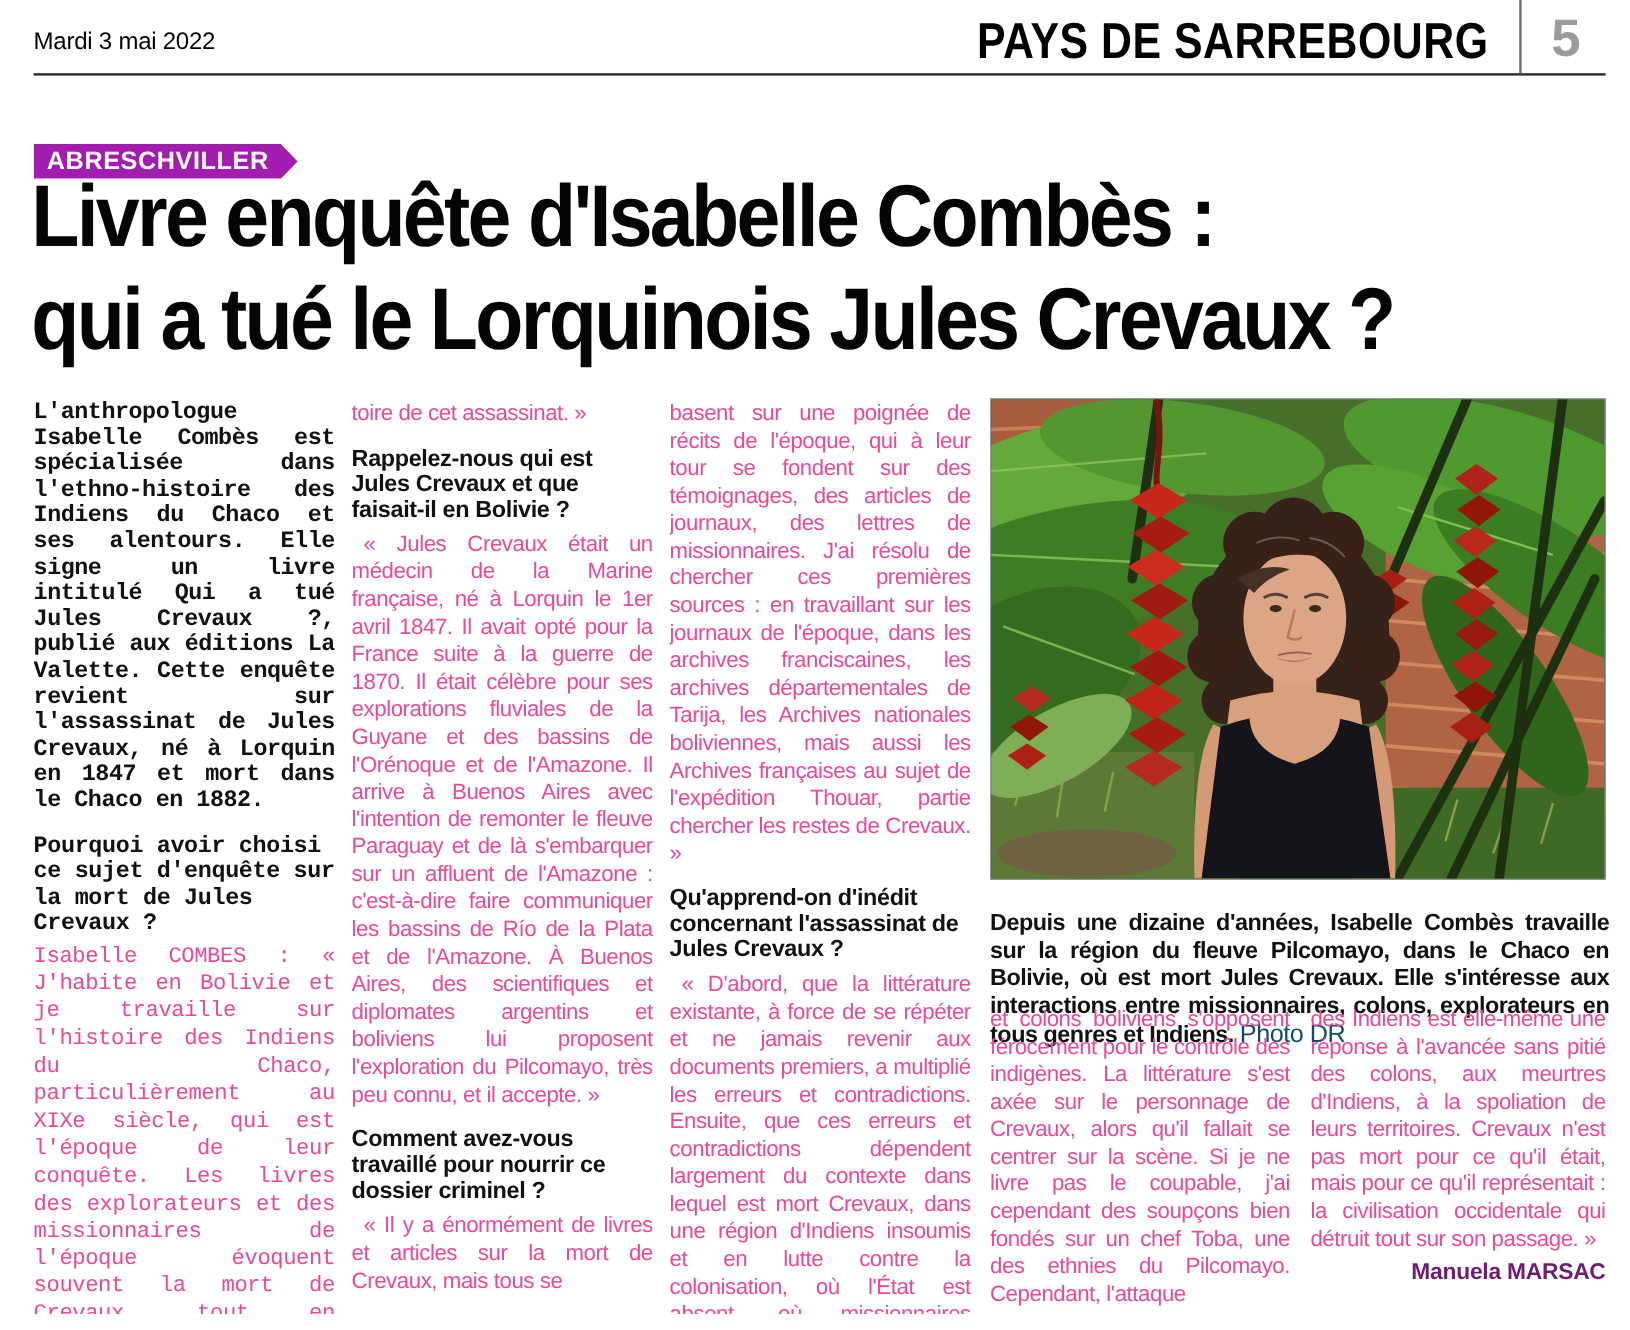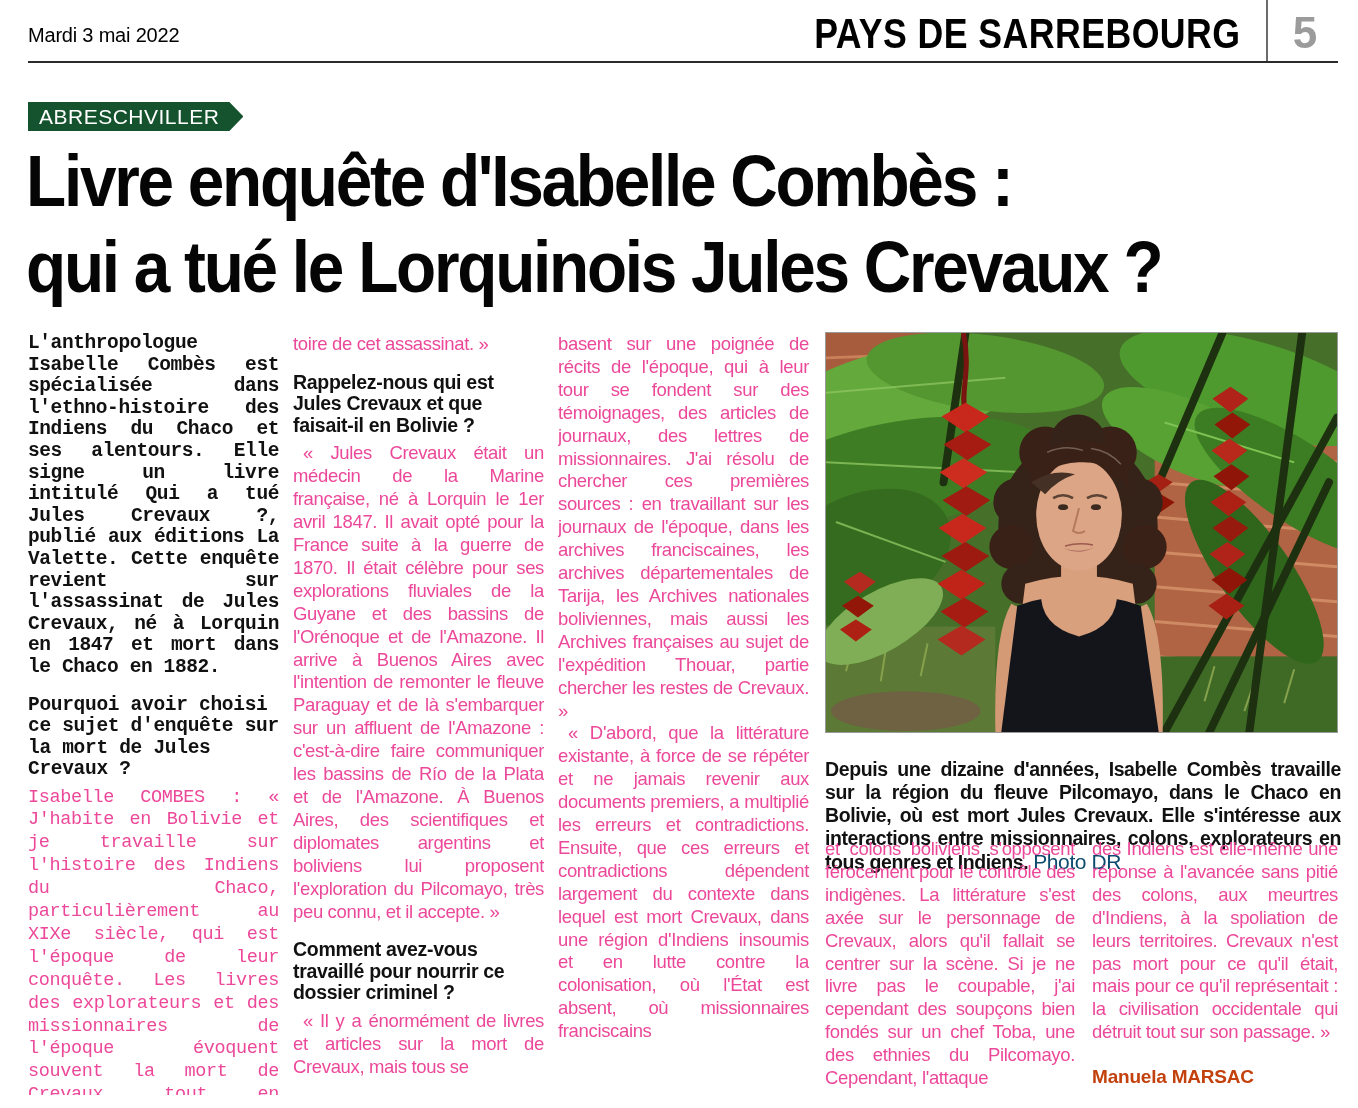--- a/index.html
+++ b/index.html
@@ -7,39 +7,39 @@
   .abs{position:absolute;}
 
   
   .date{left:28px;top:24px;font-size:20px;letter-spacing:-0.2px;color:#000;}
   .section-title{right:118px;top:10px;font-size:42px;font-weight:bold;letter-spacing:0.5px;white-space:nowrap;transform:scaleX(0.85);transform-origin:right top;color:#000;}
   .page-number{left:1277px;top:8px;width:56px;text-align:center;font-size:44px;font-weight:bold;color:#9b9b9b;}
   .header-vdivider{left:1266px;top:0;width:2px;height:61px;background:#6b6b6b;}
   .header-rule{left:28px;top:61px;width:1310px;height:2px;background:#2b2b2b;}
 
   
-  .tag{left:28px;top:102px;height:29px;line-height:29px;background:#14532d;color:#fff;font-weight:normal;font-size:21px;letter-spacing:0.5px;padding:0 24px 0 11px;clip-path:polygon(0 0,calc(100% - 14px) 0,100% 50%,calc(100% - 14px) 100%,0 100%);}
+  .tag{left:28px;top:120px;height:29px;line-height:29px;background:#a21caf;color:#fff;font-weight:bold;font-size:21px;letter-spacing:0.5px;padding:0 24px 0 11px;clip-path:polygon(0 0,calc(100% - 14px) 0,100% 50%,calc(100% - 14px) 100%,0 100%);}
 
   
   .headline{left:26px;top:122px;margin-top:16px;}
   .headline .hl{font-size:73px;line-height:86px;font-weight:bold;letter-spacing:-2.5px;white-space:nowrap;transform:scaleX(0.9);transform-origin:left top;color:#050505;}
 
   
   .col{position:absolute;overflow:hidden;text-align:justify;}
   #col1{left:28px;top:333px;width:251px;height:762px;font-family:Liberation Mono, monospace;}
   #col2{left:293px;top:333px;width:251px;height:762px;}
   #col3{left:558px;top:333px;width:251px;height:762px;}
   #col4{left:825px;top:838px;width:250px;height:268px;}
   #col5{left:1092px;top:838px;width:246px;height:268px;}
 
   .intro{margin:0 0 6px 0;font-weight:bold;font-size:19.5px;line-height:21.6px;letter-spacing:-0.4px;}
   .subhead{margin:16px 0 6px 0;font-weight:bold;font-size:19.5px;line-height:21.5px;letter-spacing:-0.3px;text-align:left;}
   .bodyp{margin:0;font-size:18.5px;line-height:22.9px;letter-spacing:-0.35px;color:#ec4899;}
   .bodyp.first{text-indent:10px;}
-  .byline{margin-top:22px;text-align:left;font-weight:bold;font-size:19px;letter-spacing:-0.2px;color:#c2410c;}
+  .byline{margin-top:6px;text-align:right;font-weight:bold;font-size:19px;letter-spacing:-0.2px;color:#701a75;}
 
   
   .photo-frame{left:825px;top:332px;width:513px;height:401px;border:1px solid #9a9a9a;box-sizing:border-box;background:#2f5a1e;}
   .photo-frame svg{display:block;width:100%;height:100%;}
   .caption{left:825px;top:738px;width:516px;font-size:19.5px;line-height:23px;letter-spacing:-0.4px;text-align:justify;}
   .caption-text{font-weight:bold;}
   .caption-credit{font-weight:normal;font-size:21px;color:#0c4a6e;}
 </style>
 </head>
 <body>
@@ -66,20 +66,21 @@
 <div class="col" id="col2">
   <p class="bodyp">toire de cet assassinat. »</p>
   <h3 class="subhead">Rappelez-nous qui est Jules Crevaux et que faisait-il en Bolivie ?</h3>
   <p class="bodyp first">« Jules Crevaux était un médecin de la Marine française, né à Lorquin le 1er avril 1847. Il avait opté pour la France suite à la guerre de 1870. Il était célèbre pour ses explorations fluviales de la Guyane et des bassins de l'Orénoque et de l'Amazone. Il arrive à Buenos Aires avec l'intention de remonter le fleuve Paraguay et de là s'embarquer sur un affluent de l'Amazone : c'est-à-dire faire communiquer les bassins de Río de la Plata et de l'Amazone. À Buenos Aires, des scientifiques et diplomates argentins et boliviens lui proposent l'exploration du Pilcomayo, très peu connu, et il accepte. »</p>
   <h3 class="subhead">Comment avez-vous travaillé pour nourrir ce dossier criminel ?</h3>
   <p class="bodyp first">« Il y a énormément de livres et articles sur la mort de Crevaux, mais tous se</p>
 </div>
 
 <div class="col" id="col3">
   <p class="bodyp">basent sur une poignée de récits de l'époque, qui à leur tour se fondent sur des témoignages, des articles de journaux, des lettres de missionnaires. J'ai résolu de chercher ces premières sources : en travaillant sur les journaux de l'époque, dans les archives franciscaines, les archives départementales de Tarija, les Archives nationales boliviennes, mais aussi les Archives françaises au sujet de l'expédition Thouar, partie chercher les restes de Crevaux. »</p>
+  <h3 class="subhead">Qu'apprend-on d'inédit concernant l'assassinat de Jules Crevaux ?</h3>
   <p class="bodyp first">« D'abord, que la littérature existante, à force de se répéter et ne jamais revenir aux documents premiers, a multiplié les erreurs et contradictions. Ensuite, que ces erreurs et contradictions dépendent largement du contexte dans lequel est mort Crevaux, dans une région d'Indiens insoumis et en lutte contre la colonisation, où l'État est absent, où missionnaires franciscains</p>
 </div>
 
 <div class="abs photo-frame">
   <svg viewBox="0 0 513 401" preserveAspectRatio="none">
 
     <rect x="0" y="0" width="513" height="401" fill="#466f2a"></rect>
 
     <g>
       <rect x="330" y="50" width="183" height="300" fill="#b06444"></rect>

